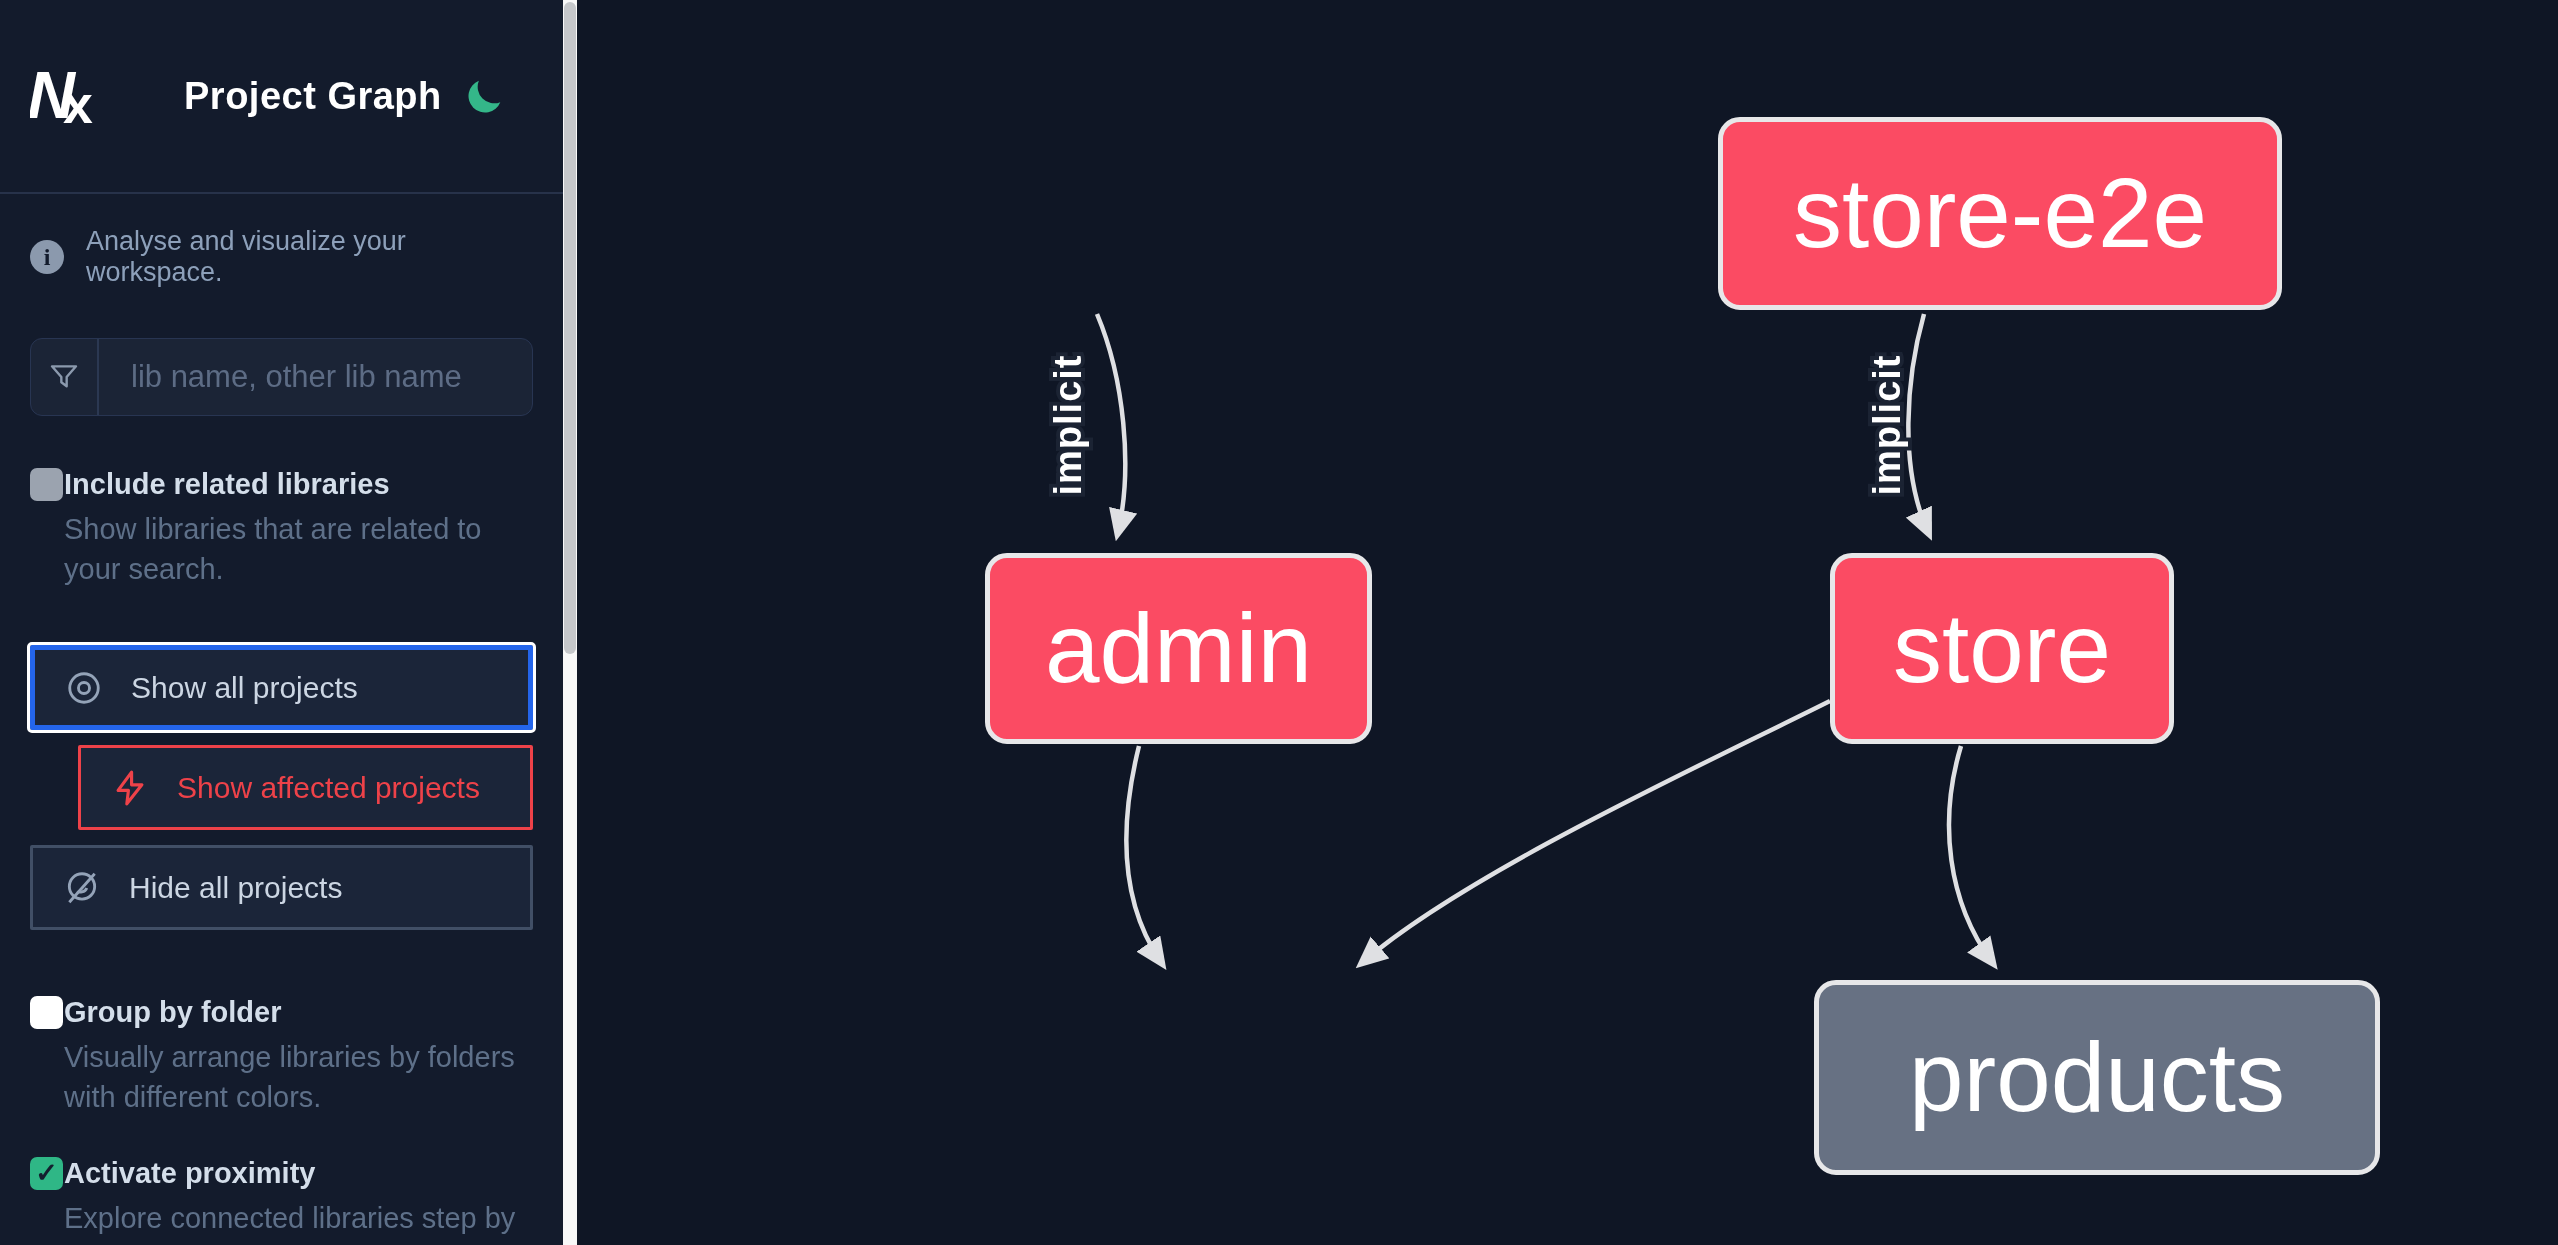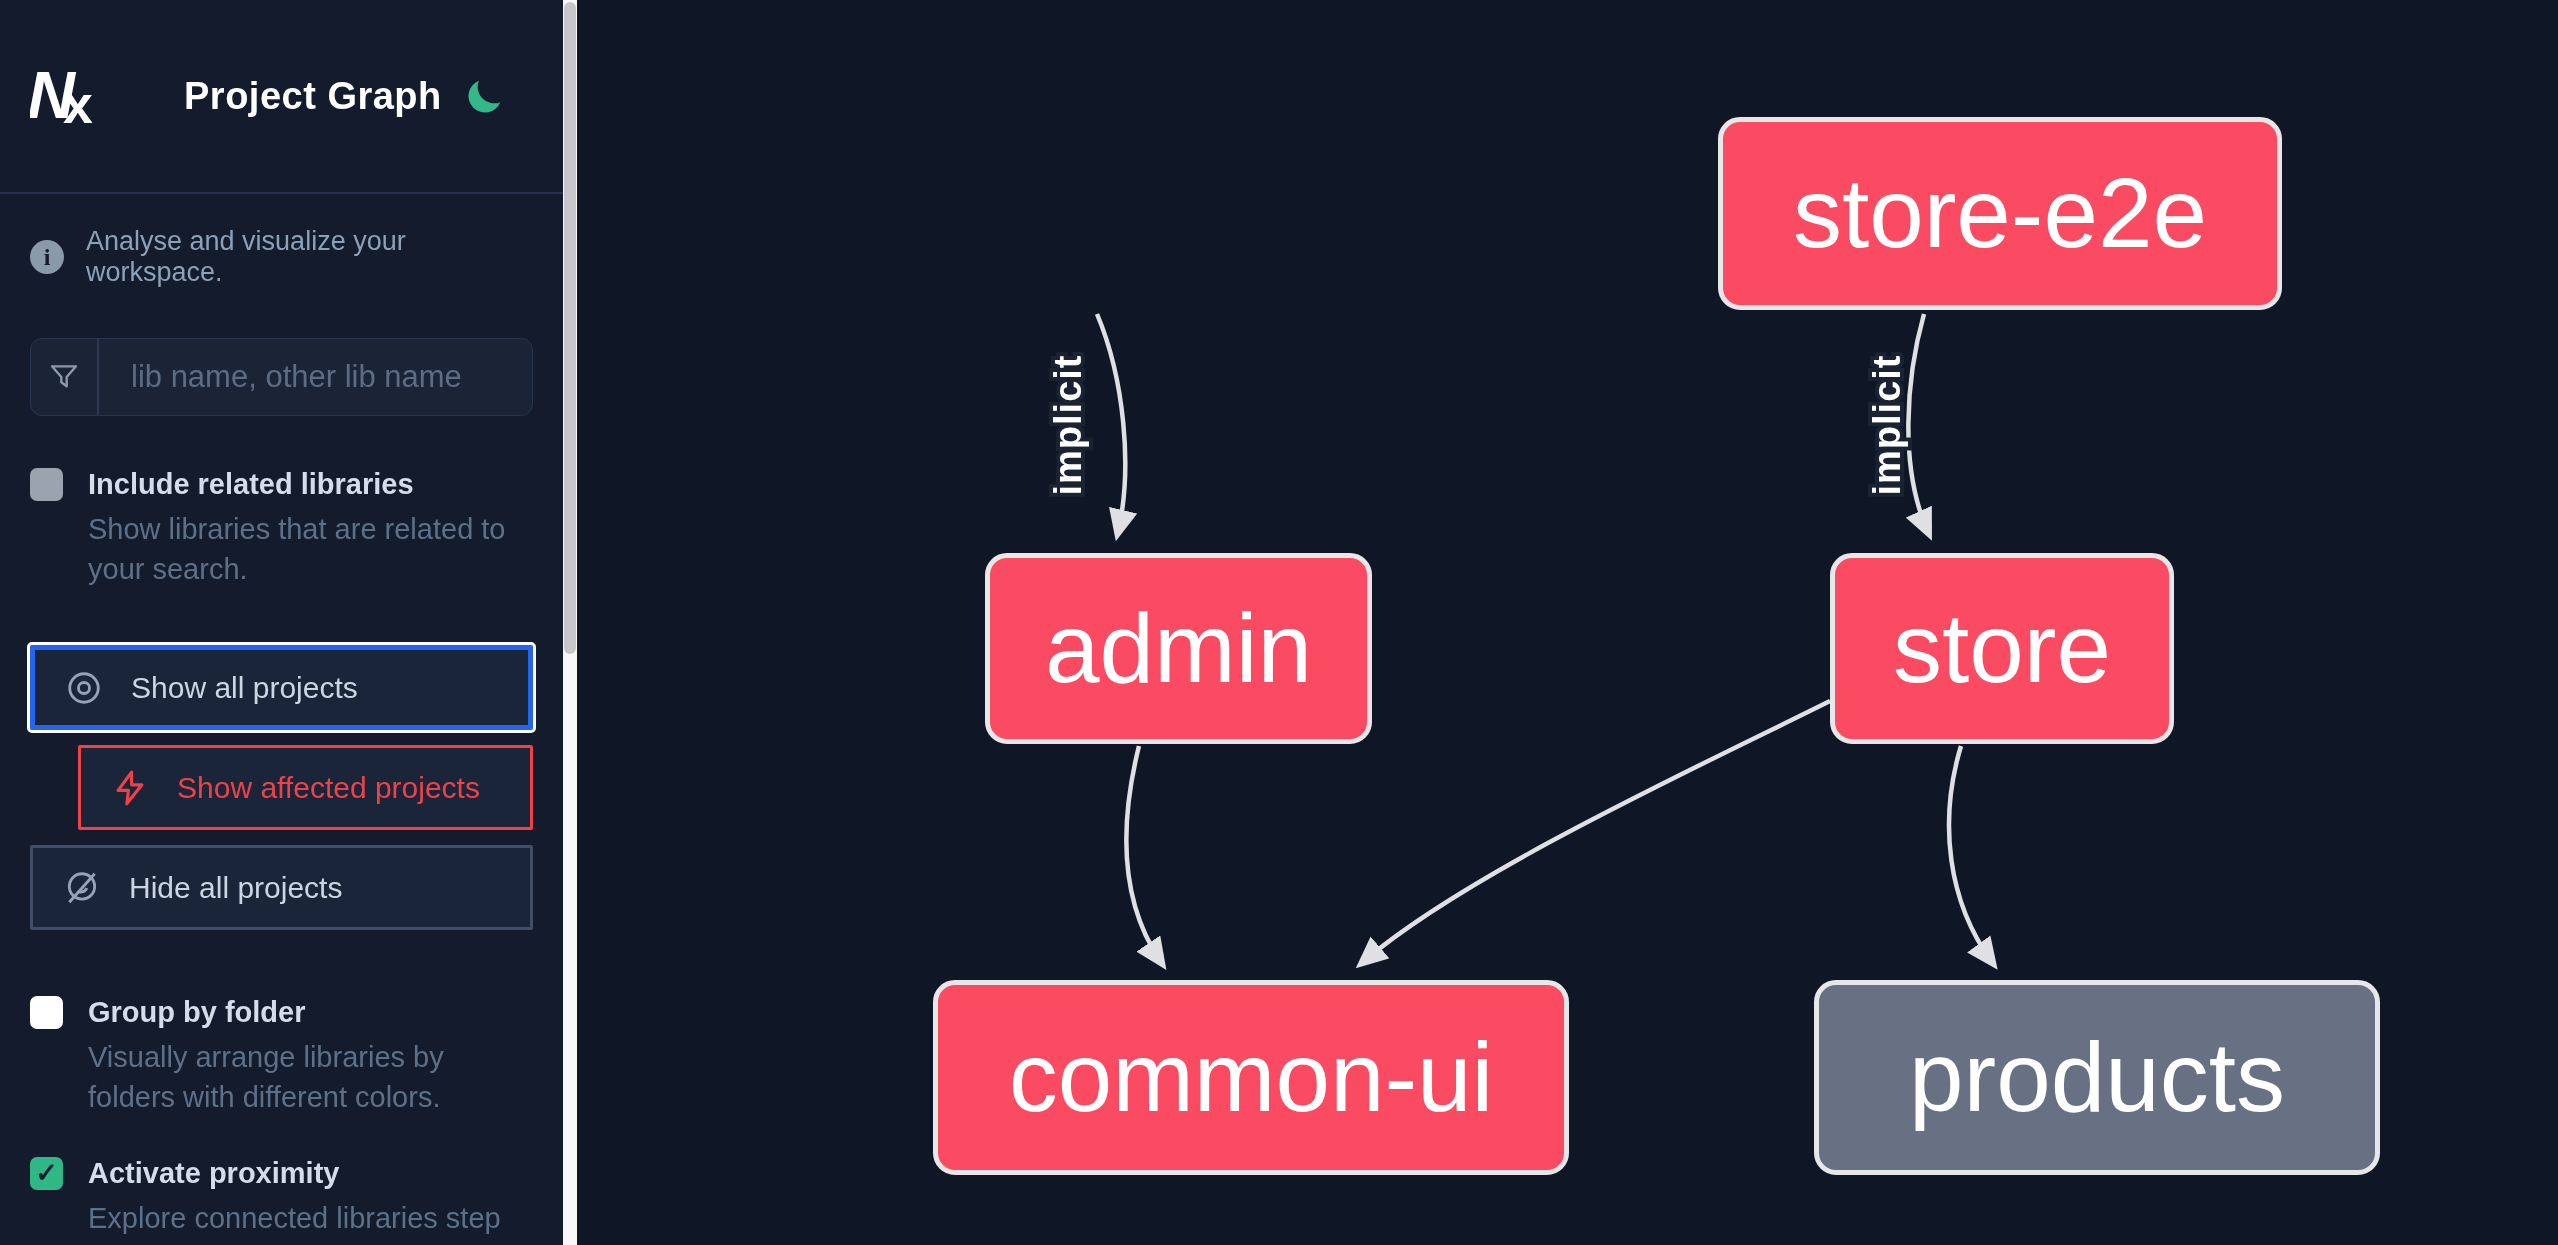--- a/index.html
+++ b/index.html
@@ -39,21 +39,21 @@
   .search-icon-cell {
     width:68px; flex:0 0 68px; display:flex; align-items:center; justify-content:center;
     border-right:2px solid #2b3852;
   }
   .search-input {
     flex:1; background:transparent; border:none; outline:none; color:#cbd5e1;
     font-size:31px; padding:0 32px; font-family:"Liberation Sans", sans-serif;
   }
   .search-input::placeholder { color:#5d6c85; }
 
-  .toggle { display:grid; grid-template-columns:34px 1fr; column-gap:24px; }
+  .toggle { display:grid; grid-template-columns:34px 1fr; }
   .toggle .cb {
     width:33px; height:33px; border-radius:7px; margin-top:4px;
     display:flex; align-items:center; justify-content:center; cursor:pointer;
   }
   .cb.disabled  { background:#9ba3af; }
   .cb.unchecked { background:#ffffff; }
   .cb.checked   { background:#2fb786; }
   .cb .tick { display:none; font-size:27px; font-weight:900; color:#14202f; line-height:1; }
   .cb.checked .tick { display:block; }
   .toggle-label { font-size:29px; font-weight:700; color:#d4deea; line-height:40px; }
@@ -193,15 +193,14 @@
       <path d="M 1924 314 C 1906 378, 1899 468, 1928 532" class="edge" marker-end="url(#arrow)"></path>
       <text transform="translate(1900 425) rotate(-90)" class="edge-label">implicit</text>
       <path d="M 1139 746 C 1118 830, 1122 905, 1161 962" class="edge" marker-end="url(#arrow)"></path>
       <path d="M 1830 701 C 1700 766, 1468 872, 1363 962" class="edge" marker-end="url(#arrow)"></path>
       <path d="M 1961 746 C 1938 822, 1948 902, 1992 962" class="edge" marker-end="url(#arrow)"></path>
     </svg>
 
     <div class="gnode" style="left: 1141px; top: 117px; width: 564px; height: 193px; background: rgb(251, 75, 99);">store-e2e</div>
     <div class="gnode" style="left: 408px; top: 553px; width: 387px; height: 191px; background: rgb(251, 75, 99);">admin</div>
     <div class="gnode" style="left: 1253px; top: 553px; width: 344px; height: 191px; background: rgb(251, 75, 99);">store</div>
-    <div class="gnode" style="left: 356px; top: 980px; width: 636px; height: 195px; background: rgb(251, 75, 99);">common-ui</div>
     <div class="gnode" style="left: 1237px; top: 980px; width: 566px; height: 195px; background: rgb(103, 113, 131);">products</div>
   </main>
 
 </body></html>

